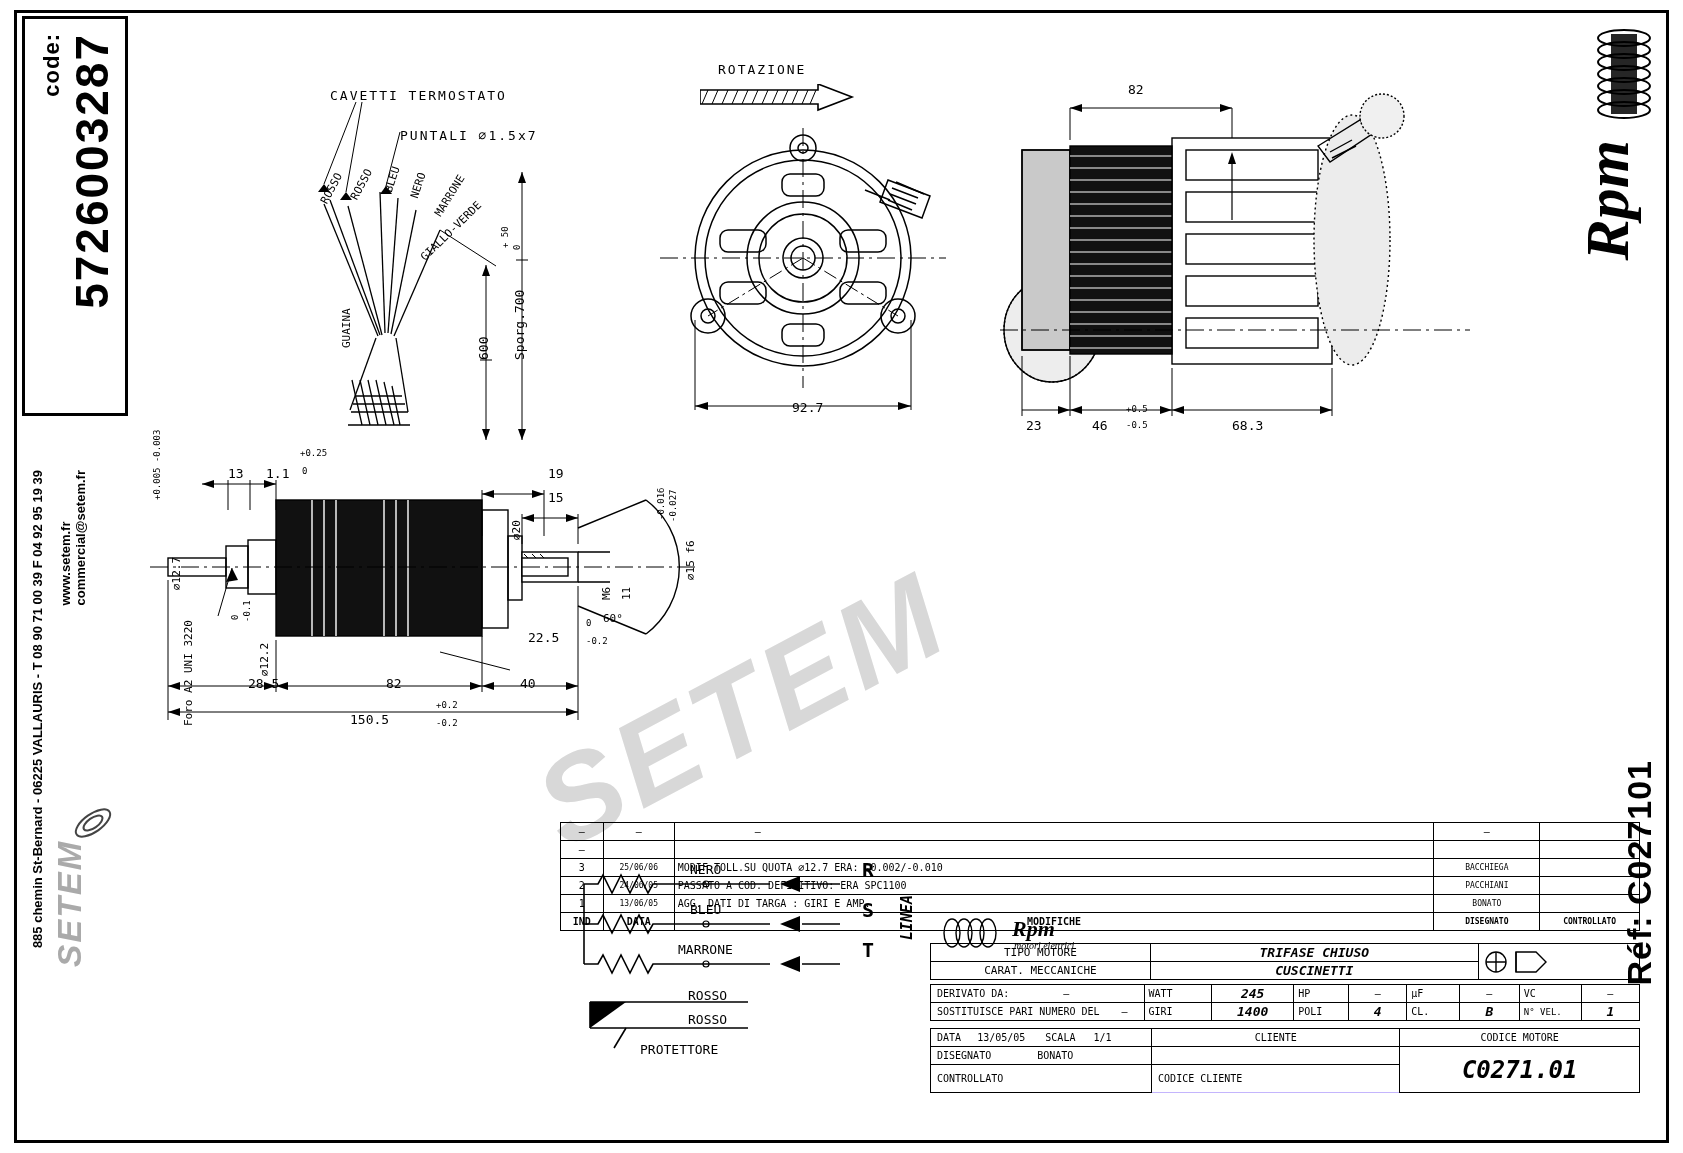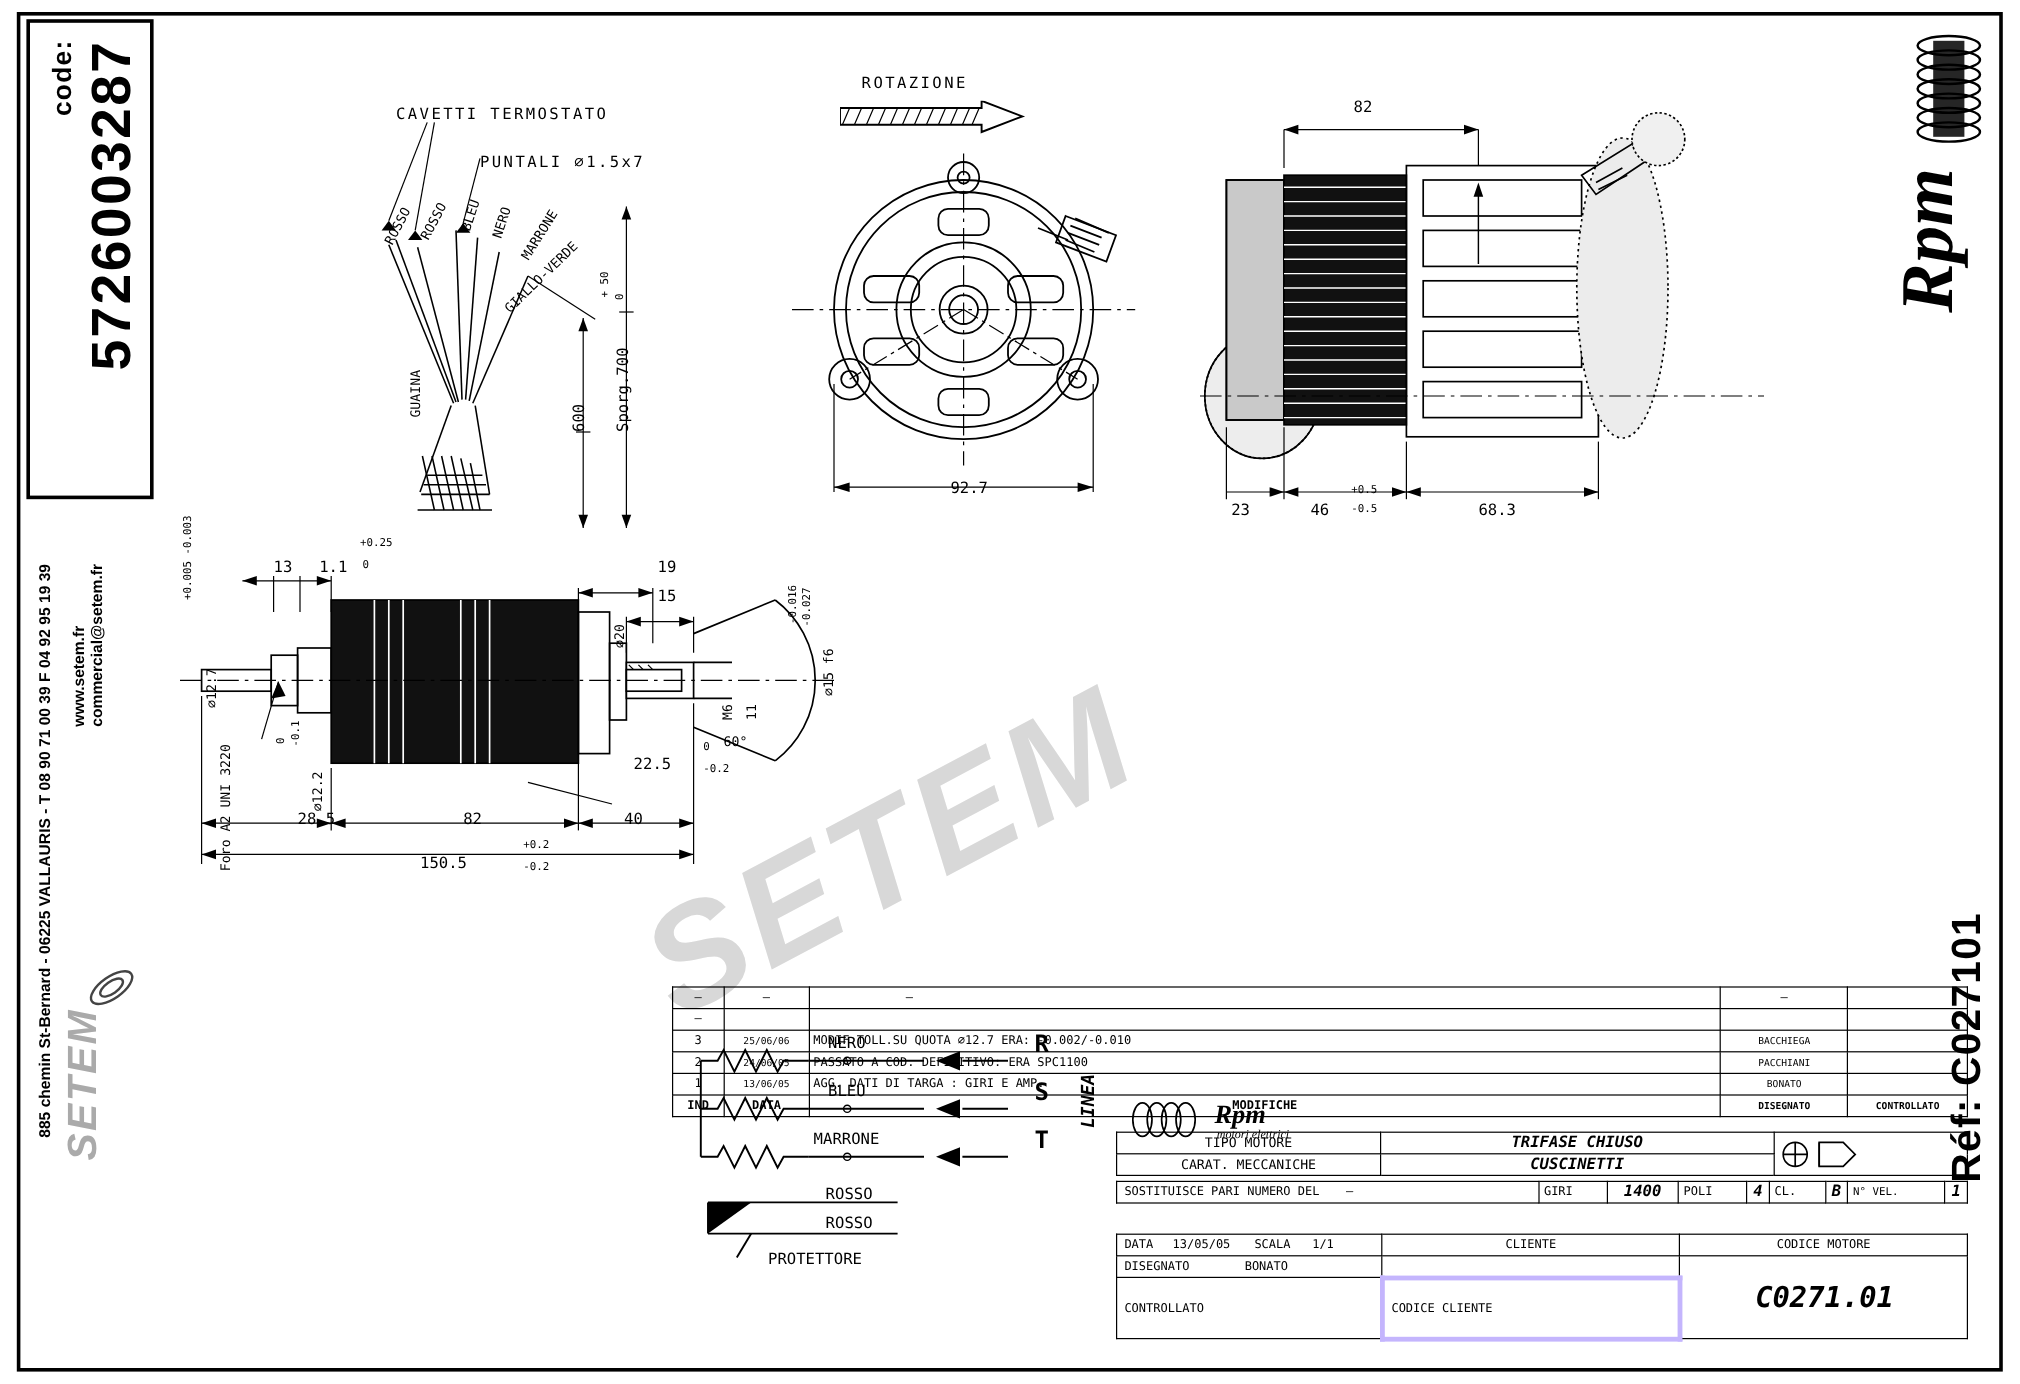--- a/index.html
+++ b/index.html
@@ -439,20 +439,34 @@
         <td style="border:1px solid #000;text-align:center;font-size:13px;font-style:italic;font-weight:bold;">CUSCINETTI</td>
       </tr>
     </tbody>
       </table>
   </div>
 
 
   <div class="abs" style="left:930px;top:984px;width:710px;">
     <table style="border-collapse:collapse;width:710px;font-family:'DejaVu Sans Mono',monospace;font-size:10px;">
       <tbody>
+          <tr>
+        <td style="border:1px solid #000;width:214px;padding:3px 6px;">
+          <span>DERIVATO DA:</span>
+          <span style="margin-left:48px;">–</span>
+        </td>
+        <td style="border:1px solid #000;width:62px;padding:3px 4px;">WATT</td>
+        <td style="border:1px solid #000;width:84px;text-align:center;font-weight:bold;font-style:italic;font-size:13px;">245</td>
+        <td style="border:1px solid #000;width:48px;padding:3px 4px;">HP</td>
+        <td style="border:1px solid #000;width:60px;text-align:center;">–</td>
+        <td style="border:1px solid #000;width:46px;padding:3px 4px;">µF</td>
+        <td style="border:1px solid #000;width:62px;text-align:center;">–</td>
+        <td style="border:1px solid #000;width:56px;padding:3px 4px;">VC</td>
+        <td style="border:1px solid #000;width:60px;text-align:center;">–</td>
+      </tr>
       <tr>
         <td style="border:1px solid #000;padding:3px 6px;">
           <span>SOSTITUISCE PARI NUMERO DEL</span>
           <span style="margin-left:16px;">–</span>
         </td>
         <td style="border:1px solid #000;padding:3px 4px;">GIRI</td>
         <td style="border:1px solid #000;text-align:center;font-weight:bold;font-style:italic;font-size:13px;">1400</td>
         <td style="border:1px solid #000;padding:3px 4px;">POLI</td>
         <td style="border:1px solid #000;text-align:center;font-weight:bold;font-style:italic;font-size:13px;">4</td>
         <td style="border:1px solid #000;padding:3px 4px;">CL.</td>
@@ -480,21 +494,21 @@
       <tr>
         <td style="border:1px solid #000;padding:3px 6px;">
           <span>DISEGNATO</span>
           <span style="margin-left:40px;">BONATO</span>
         </td>
         <td style="border:1px solid #000;"></td>
         <td rowspan="2" style="border:1px solid #000;text-align:center;font-family:'DejaVu Sans Mono',monospace;font-style:italic;font-weight:bold;font-size:24px;">C0271.01</td>
       </tr>
       <tr>
         <td style="border:1px solid #000;padding:3px 6px;">CONTROLLATO</td>
-        <td style="border:4px solid #c4b5fd;padding:18px 6px;margin-left:47px;">CODICE CLIENTE</td>
+        <td style="border:1px solid #c4b5fd;padding:8px 6px;margin-left:47px;">CODICE CLIENTE</td>
       </tr>
     </tbody>
       </table>
   </div>
 
   <svg class="abs" style="left:942px;top:916px;" width="66" height="34">
     <g fill="none" stroke="#000" stroke-width="1.4">
       <ellipse cx="10" cy="17" rx="8" ry="14"></ellipse>
       <ellipse cx="22" cy="17" rx="8" ry="14"></ellipse>
       <ellipse cx="34" cy="17" rx="8" ry="14"></ellipse>

